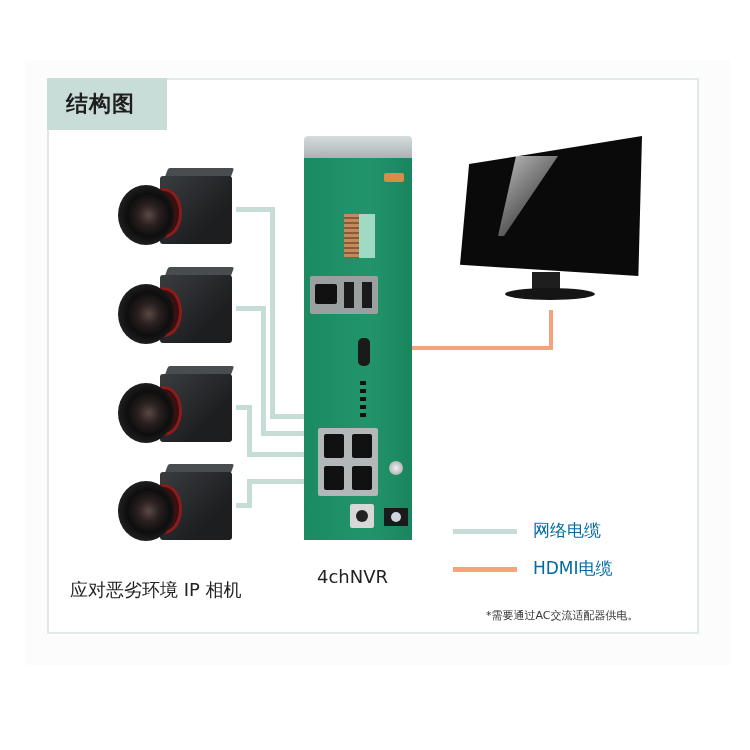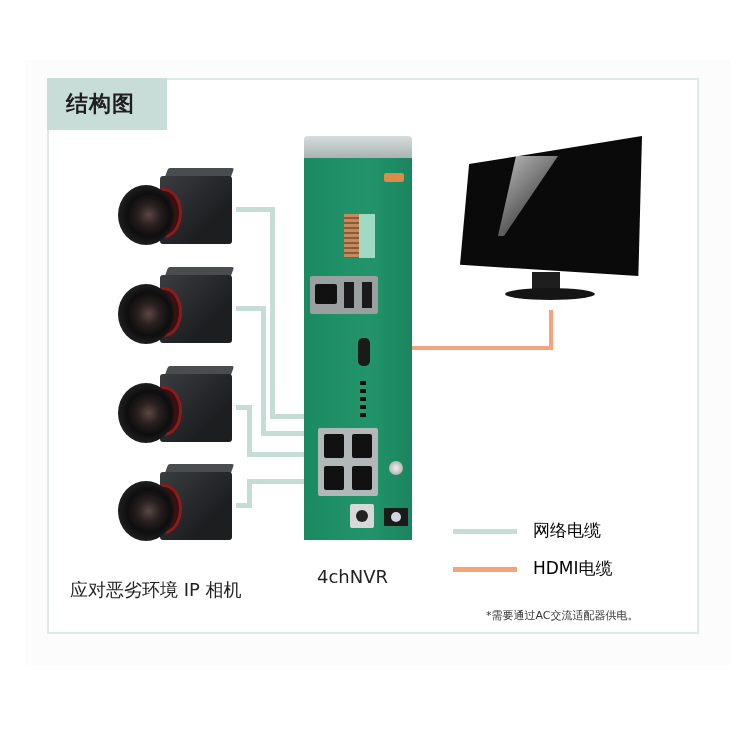--- a/index.html
+++ b/index.html
@@ -55,21 +55,21 @@
   .monitor { position:absolute; left:460px; top:136px; width:182px; height:170px; }
   .mon-screen { position:absolute; left:0; top:0; width:182px; height:140px;
                 background:#0a0a0a; clip-path:polygon(5% 20%, 100% 0%, 98% 100%, 0% 92%); }
   .mon-glare { position:absolute; left:38px; top:20px; width:60px; height:80px;
                background:linear-gradient(135deg, rgba(255,255,255,0.75), rgba(255,255,255,0.05)); clip-path:polygon(30% 0,100% 0,10% 100%,0 100%); }
   .mon-neck { position:absolute; left:72px; top:136px; width:28px; height:20px; background:#1e1e1e; }
   .mon-base { position:absolute; left:45px; top:152px; width:90px; height:12px; border-radius:50%; background:#151515; }
 
   .label { position:absolute; font-size:18px; color:#222; }
   .legend-line { position:absolute; width:64px; height:5px; }
-  .legend-text { position:absolute; font-size:17px; color:#000000; }
+  .legend-text { position:absolute; font-size:17px; color:#0369a1; }
   .note { position:absolute; left:486px; top:608px; font-size:11px; color:#333; }
 </style>
 </head>
 <body>
 
 <div class="outer-bg"></div>
 <div class="frame"></div>
 <div class="title-tab"></div>
 <div class="title-text">结构图</div>
 

